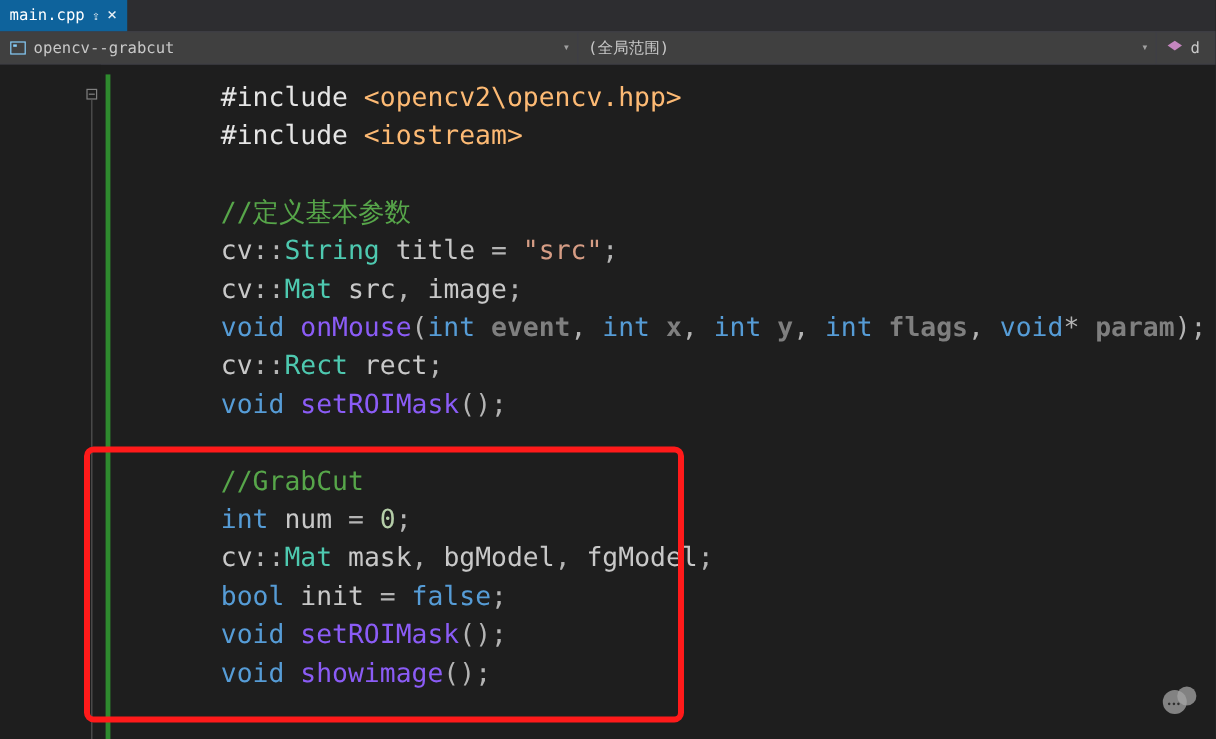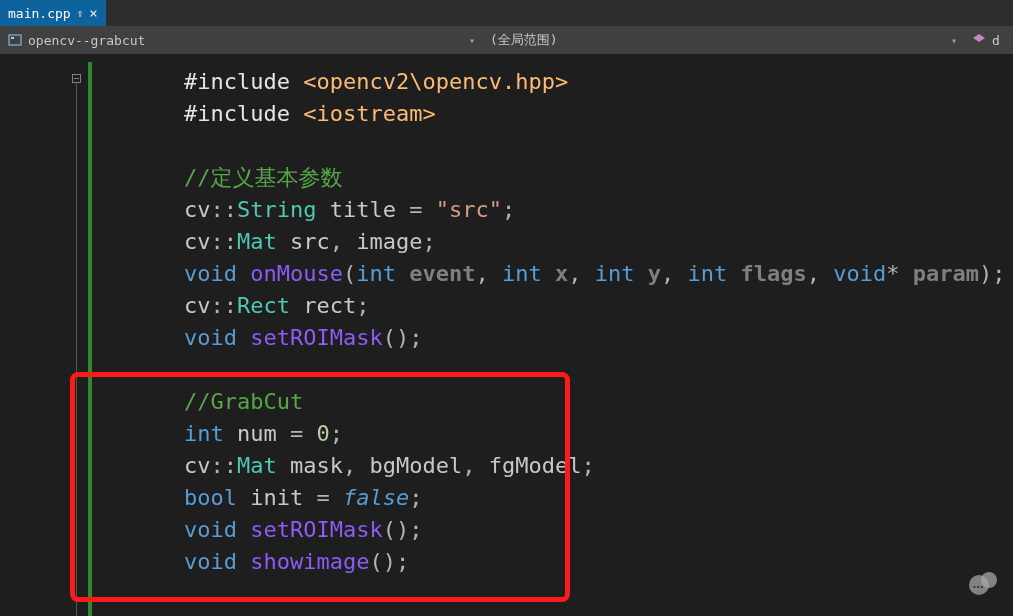--- a/index.html
+++ b/index.html
@@ -121,21 +121,21 @@
   .c-pp   { color: #e5e5e5; }
   .c-hdr  { color: #fdba74; text-align: right; }
   .c-cmt  { color: #57a64a; text-align: center; }
   .c-type { color: #569cd6; }
   .c-cls  { color: #4ec9b0; }
   .c-id   { color: #c8c8c8; }
   .c-fn   { color: #8b5cf6; }
   .c-str  { color: #d69d85; }
   .c-num  { color: #b5cea8; }
   .c-pn   { color: #b4b4b4; }
-  .c-kw   { color: #569cd6; font-style: italic; }
+  .c-kw   { color: #569cd6; }
   .c-prm  { color: #7f7f7f; font-weight: bold; }
   .redbox {
     position: absolute;
     border: 5px solid #ff1a1a;
     border-radius: 8px;
     pointer-events: none;
   }
   .watermark {
     position: absolute;
     right: 14px;

